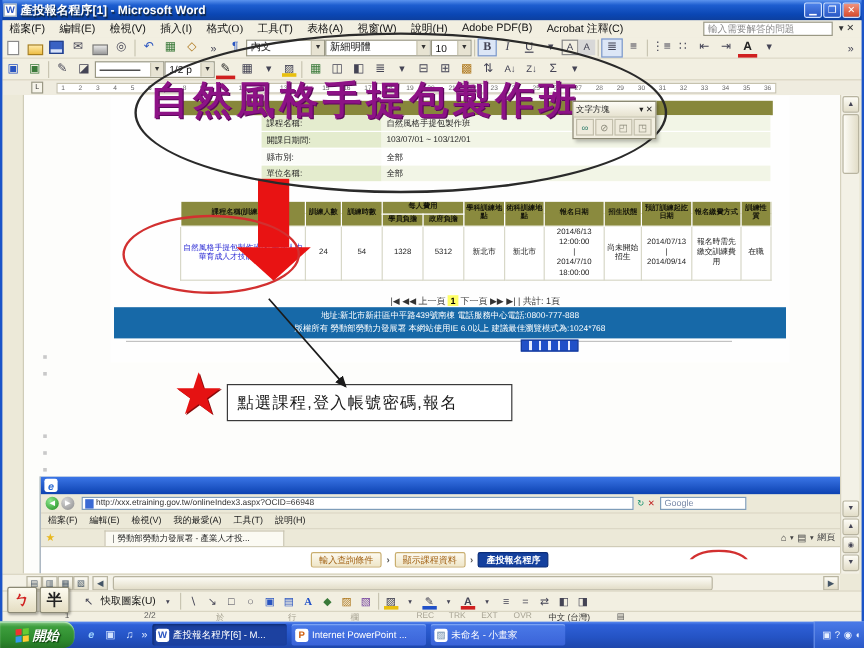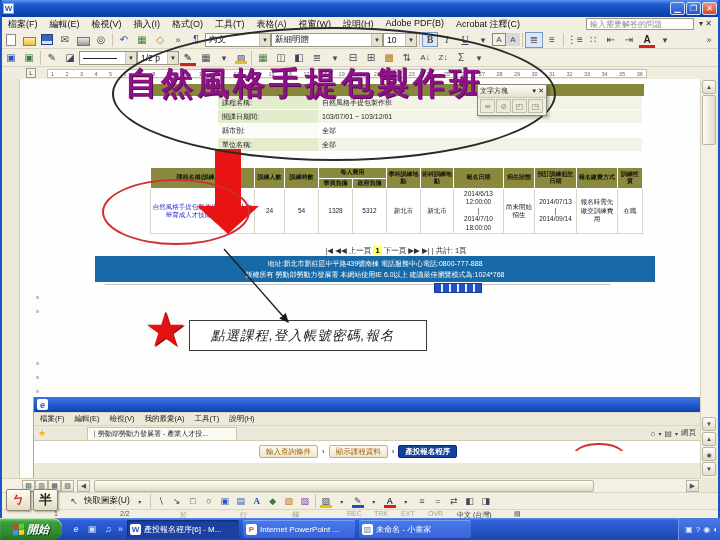--- a/index.html
+++ b/index.html
@@ -60,21 +60,21 @@
   .headline{left:88px;top:62px;width:434px;text-align:center;font-family:"DejaVu Serif","Liberation Serif",serif;font-weight:bold;font-size:32px;color:#8d1286;letter-spacing:4px;text-shadow:1px 1px 0 #5c085c;z-index:41;white-space:nowrap;}
   .redarrow-shaft{left:215px;top:149px;width:26px;height:57px;background:#e81313;z-index:5;}
   .redarrow-head{left:197px;top:206px;width:0;height:0;border-left:31px solid transparent;border-right:31px solid transparent;border-top:28px solid #e81313;z-index:5;}
   .pagin{left:150px;top:246px;width:492px;text-align:center;font-size:7.5px;color:#333;z-index:3;white-space:nowrap;}
   .pagin .cur{background:#ffff66;padding:0 2px;color:#000;font-weight:bold;}
   .bluefooter{left:95px;top:256px;width:560px;height:26px;background:#1769a8;color:#fff;font-size:7px;text-align:center;padding-top:2px;line-height:11px;z-index:3;white-space:nowrap;overflow:hidden;}
   .grayline{left:105px;top:284px;width:505px;height:1px;background:#c2c2c2;z-index:3;}
   .bluebadge{left:434px;top:283px;width:48px;height:10px;background:#2050c8;border:1px solid #143a98;background-image:repeating-linear-gradient(90deg,#2050c8 0 6px,#e8eeff 6px 8px);z-index:3;}
   .svgoverlay{left:0;top:0;width:720px;height:540px;z-index:44;pointer-events:none;}
   .star{left:144px;top:306px;font-size:48px;color:#e51212;line-height:1;z-index:6;text-shadow:1px 1px 0 #8a0a0a;}
-  .callout{left:189px;top:320px;width:238px;height:31px;border:1px solid #3a3a3a;background:#fff;display:flex;align-items:center;padding-left:21px;font-size:13.5px;color:#1a1a1a;letter-spacing:1px;z-index:6;white-space:nowrap;font-style:italic;}
+  .callout{left:189px;top:320px;width:238px;height:31px;border:1px solid #3a3a3a;background:#fff;display:flex;align-items:center;padding-left:8px;font-size:13.5px;color:#1a1a1a;letter-spacing:1px;z-index:6;white-space:nowrap;}
   
   .tbxtb{left:477px;top:84px;width:70px;height:32px;background:#f2efe1;border:1px solid #8a8874;box-shadow:2px 2px 3px rgba(0,0,0,.25);z-index:42;}
   .tbxtb .tt{height:13px;background:linear-gradient(#fdfcf6,#e6e2cf);display:flex;align-items:center;font-size:7px;color:#222;padding:0 2px;border-bottom:1px solid #c9c5b2;}
   .tbxtb .bb{display:flex;gap:1px;padding:1px 2px;}
   .tbxtb .bt{width:15px;height:14px;border:1px solid #c2beab;background:#eeeadb;font-size:8px;color:#8a8878;display:flex;align-items:center;justify-content:center;}
   
   .ie{left:33px;top:397px;width:667px;height:81px;overflow:hidden;background:#ece9d8;border-left:1px solid #9ab;z-index:3;}
   .ie .tbar{height:15px;background:linear-gradient(180deg,#3c77e8,#0c41b0);display:flex;align-items:center;color:#fff;}
   .ie .eicon{width:11px;height:11px;background:#fff;border-radius:2px;margin:0 3px;color:#2a6ad4;font-style:italic;font-weight:bold;font-size:9px;display:flex;align-items:center;justify-content:center;}
   .ie .ttl{font-size:8.5px;white-space:nowrap;overflow:hidden;text-shadow:1px 1px 1px #123;}
@@ -130,34 +130,35 @@
   .tb-w{background:#fff;color:#2a55c0;} .tb-p{background:#fff;color:#d06010;} .tb-m{background:#fff;color:#6a8aa8;}
   .tray{margin-left:auto;height:22px;display:flex;align-items:center;gap:3px;padding:0 2px 0 6px;border-left:1px solid #6a92ec;background:linear-gradient(180deg,#4a7ae8,#2a58c8);}
   .trico{font-size:8px;color:#e8f0ff;}
   .watermark{height:20px;background:#0d2f7e;border:1px solid #5a74d8;display:flex;align-items:center;padding:0 4px;color:#fff;font-weight:bold;font-size:11.5px;white-space:nowrap;}
 </style>
 </head>
 <body>
 
 <div class="abs titlebar" data-name="word-title-bar">
   <span class="wicon" data-name="word-app-icon">W</span>
+  <span class="ttext" data-name="window-title">產投報名程序[1] - Microsoft Word</span>
   <span class="winbtns">
     <span class="wb" data-name="minimize-button">▁</span>
     <span class="wb" data-name="restore-button">❐</span>
     <span class="wb close" data-name="close-button">✕</span>
   </span>
 </div>
 
 <div class="abs menubar" data-name="word-menu-bar">
   <span style="display:flex;">
       <span data-name="menu-item" style="flex: 0 0 auto;">檔案(F)</span>
       <span data-name="menu-item" style="flex: 0 0 auto;">編輯(E)</span>
       <span data-name="menu-item" style="flex: 0 0 auto;">檢視(V)</span>
       <span data-name="menu-item" style="flex: 0 0 auto;">插入(I)</span>
-      <span data-name="menu-item" style="flex: 0 0 auto;">格式(O)</span>
+      <span data-name="menu-item" style="flex: 0 0 auto; font-family: Liberation Serif, serif;">格式(O)</span>
       <span data-name="menu-item" style="flex: 0 0 auto;">工具(T)</span>
       <span data-name="menu-item" style="flex: 0 0 auto;">表格(A)</span>
       <span data-name="menu-item" style="flex: 0 0 auto;">視窗(W)</span>
       <span data-name="menu-item" style="flex: 0 0 auto;">說明(H)</span>
       <span data-name="menu-item" style="flex: 0 0 auto;">Adobe PDF(B)</span>
       <span data-name="menu-item" style="flex: 0 0 auto;">Acrobat 注釋(C)</span>
     </span>
   <span class="helpbox" data-name="help-question-box">輸入需要解答的問題</span>
   <span class="menu-right" data-name="menu-close-icon">▾ ✕</span>
 </div>
@@ -180,21 +181,21 @@
   <span class="sep"></span>
   <span class="ico" data-name="undo-icon" style="color:#2a55c0;">↶</span>
   <span class="ico" data-name="table-icon" style="color:#3a7a3a;">▦</span>
   <span class="ico" data-name="drawing-icon" style="color:#b07a20;">◇</span>
   <span class="ico mini" data-name="toolbar-options-icon">»</span>
   <span class="ico" data-name="styles-icon" style="color:#2a55c0;">¶</span>
   <span class="combo" style="width:66px;" data-name="style-combo">
       <span>內文</span>
       <span class="dd">▼</span>
     </span>
-  <span class="combo" style="width:112px;" data-name="font-combo">
+  <span class="combo" style="width:88px;" data-name="font-combo">
       <span>新細明體</span>
       <span class="dd">▼</span>
     </span>
   <span class="combo" style="width:34px;" data-name="font-size-combo">
       <span>10</span>
       <span class="dd">▼</span>
     </span>
   <span class="sep"></span>
   <span class="ico bold-b" data-name="bold-icon">B</span>
   <span class="ico" data-name="italic-icon" style="font-style:italic;font-family:'Liberation Serif',serif;">I</span>
@@ -421,20 +422,33 @@
     <span class="bt" data-name="break-link-icon">⊘</span>
     <span class="bt" data-name="previous-textbox-icon">◰</span>
     <span class="bt" data-name="next-textbox-icon">◳</span>
   </div>
 </div>
 
 <div class="abs ie" data-name="ie-window-screenshot">
   <div class="tbar" data-name="ie-title-bar">
     <span class="eicon" data-name="ie-icon">e</span>
   </div>
+  <div class="addr" data-name="ie-address-bar">
+    <span class="navball back" data-name="back-icon">◀</span>
+    <span class="navball fwd" data-name="forward-icon">▶</span>
+    <span class="afield" data-name="address-field">
+      <span class="fav" data-name="page-favicon"></span>
+      <span data-name="url-text">http://xxx.etraining.gov.tw/onlineIndex3.aspx?OCID=66948</span>
+    </span>
+    <span style="font-size:7px;color:#0a8f6a;margin-left:3px;" data-name="refresh-icon">↻</span>
+    <span style="font-size:7px;color:#c02020;margin-left:3px;" data-name="stop-icon">✕</span>
+    <span class="gbox" data-name="search-box">
+        <span data-name="search-value">Google</span>
+      </span>
+  </div>
   <div class="mrow" data-name="ie-menu-bar">
       <span data-name="ie-menu-item" style="flex: 0 0 auto;">檔案(F)</span>
       <span data-name="ie-menu-item" style="flex: 0 0 auto;">編輯(E)</span>
       <span data-name="ie-menu-item" style="flex: 0 0 auto;">檢視(V)</span>
       <span data-name="ie-menu-item" style="flex: 0 0 auto;">我的最愛(A)</span>
       <span data-name="ie-menu-item" style="flex: 0 0 auto;">工具(T)</span>
       <span data-name="ie-menu-item" style="flex: 0 0 auto;">說明(H)</span>
     </div>
   <div class="frow" data-name="ie-favorites-bar">
     <span style="color:#e8b820;font-size:9px;margin-left:4px;" data-name="favorites-star-icon">★</span>

